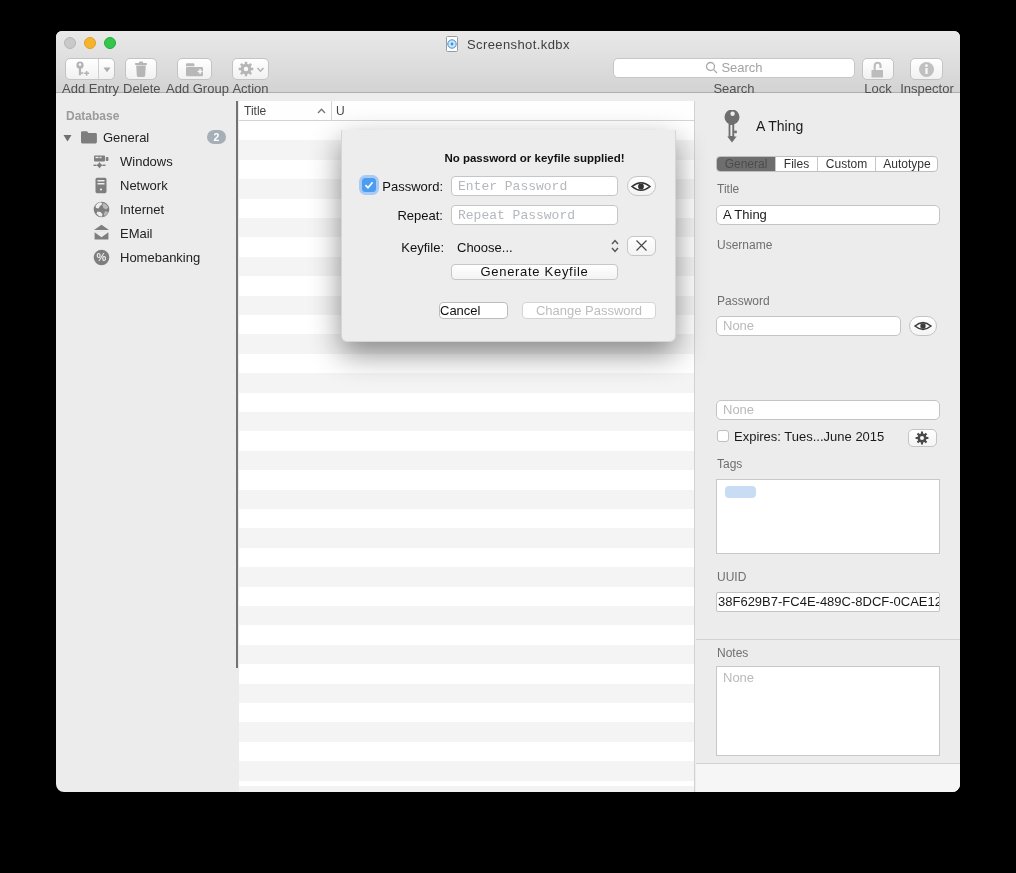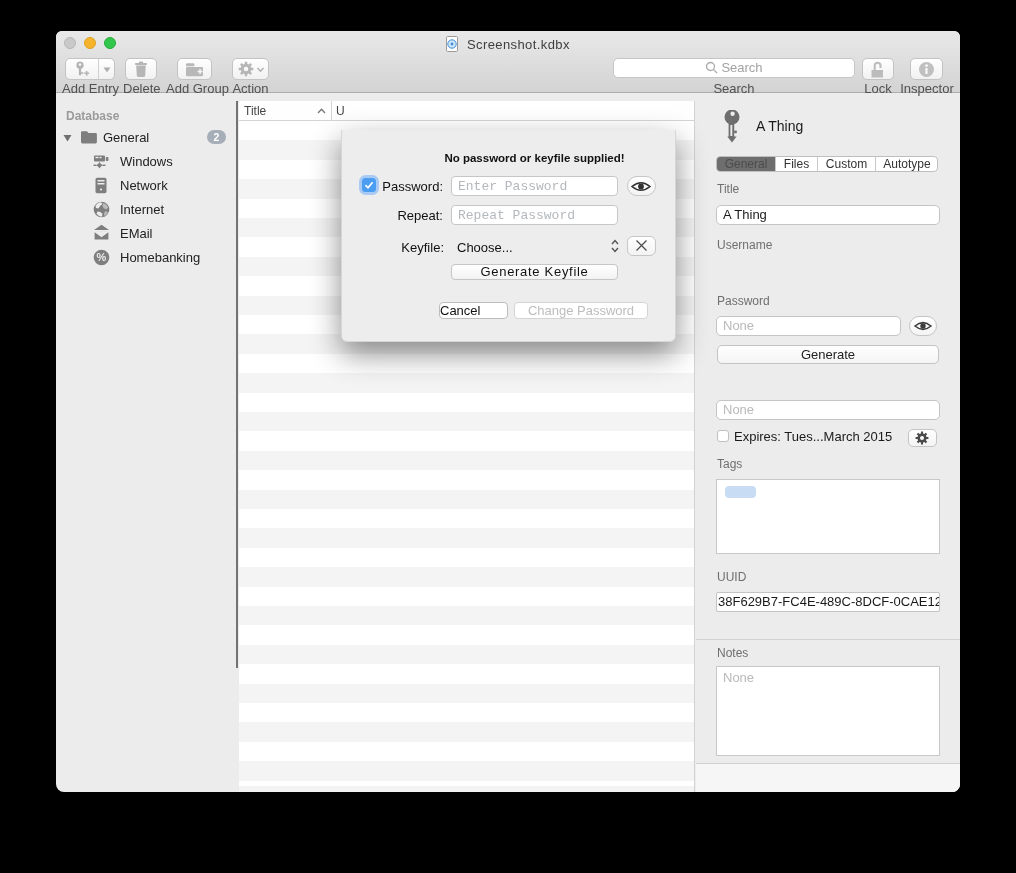--- a/index.html
+++ b/index.html
@@ -226,25 +226,24 @@
     <div class="ilabel" style="top:81px;">Title</div>
     <div class="ifield" style="top:104px;">A Thing</div>
     <div class="ilabel" style="top:137px;">Username</div>
     <div class="ilabel" style="top:193px;">Password</div>
     <div class="ifield" style="top:215px; width:185px;"><span class="ph">None</span></div>
     <div class="ibtn" style="left:213px; top:215px; width:28px; height:20px; border-radius:10px;"></div>
     <svg class="abs" style="left:218px; top:219px;" width="18" height="12" viewBox="0 0 18 12">
       <path d="M1 6 Q9 -0.8 17 6 Q9 12.8 1 6 z" fill="none" stroke="#3d3d3d" stroke-width="1.5"></path>
       <circle cx="9" cy="6" r="2.7" fill="#3d3d3d"></circle>
     </svg>
-    <div class="ibtn" style="left:21px; top:244px; width:222px; height:19px; font-size:13px; color:#222; text-align:center; line-height:18px;">Generate</div>
     <div class="ilabel" style="top:274px;margin-top:28px;">URL</div>
     <div class="ifield" style="top:299px;"><span class="ph">None</span></div>
     <div class="abs" style="left:21px; top:329px; width:12px; height:12px; background:#fff; border:1px solid #c0c0c0; border-radius:3px;"></div>
-    <div class="abs" style="left:38px; top:328px; font-size:13px; color:#1a1a1a;">Expires: Tues...March 2015</div>
+    <div class="abs" style="left:38px; top:328px; font-size:13px; color:#1a1a1a;">Expires: Tues...June 2015</div>
     <div class="ibtn" style="left:212px; top:328px; width:29px; height:18px;"></div>
     <svg class="abs" style="left:219px; top:330px;" width="14" height="14" viewBox="0 0 14 14">
       <path fill="#4a4a4a" fill-rule="evenodd" d="M13.42,5.98 L13.42,8.02 L11.47,8.07 L10.92,9.40 L12.26,10.82 L10.82,12.26 L9.40,10.92 L8.07,11.47 L8.02,13.42 L5.98,13.42 L5.93,11.47 L4.60,10.92 L3.18,12.26 L1.74,10.82 L3.08,9.40 L2.53,8.07 L0.58,8.02 L0.58,5.98 L2.53,5.93 L3.08,4.60 L1.74,3.18 L3.18,1.74 L4.60,3.08 L5.93,2.53 L5.98,0.58 L8.02,0.58 L8.07,2.53 L9.40,3.08 L10.82,1.74 L12.26,3.18 L10.92,4.60 L11.47,5.93 Z M9.00,7.00 A2.0,2.0 0 1 0 5.00,7.00 A2.0,2.0 0 1 0 9.00,7.00 Z"></path>
     </svg>
     <div class="ilabel" style="top:356px;">Tags</div>
     <div class="abs" style="left:20px; top:378px; width:224px; height:75px; background:#fff; border:1px solid #c8c8c8;">
       <div class="abs" style="left:8px; top:6px; width:31px; height:12px; background:#c8ddf3; border-radius:4px;"></div>
     </div>
     <div class="ilabel" style="top:469px;">UUID</div>
     <div class="ifield" style="top:491px; padding-left:1px; overflow:hidden; white-space:nowrap; border-radius:2px;">38F629B7-FC4E-489C-8DCF-0CAE12345</div>
@@ -277,15 +276,15 @@
     <svg class="abs" style="left:269px; top:109px;" width="8" height="14" viewBox="0 0 8 14">
       <path d="M1 5 L4 1.5 L7 5" fill="none" stroke="#555" stroke-width="1.4"></path>
       <path d="M1 9 L4 12.5 L7 9" fill="none" stroke="#555" stroke-width="1.4"></path>
     </svg>
     <div class="sqbtn" style="top:106px;"></div>
     <svg class="abs" style="left:293px; top:109px;" width="13" height="13" viewBox="0 0 13 13">
       <path d="M1.5 1.5 L11.5 11.5 M11.5 1.5 L1.5 11.5" stroke="#4a4a4a" stroke-width="1.2"></path>
     </svg>
     <div class="abs" style="left:109px; top:134px; width:167px; height:16px; background:linear-gradient(#ffffff,#f3f3f3); border:1px solid #c6c6c6; border-radius:4px; font-size:13px; color:#111; text-align:center; line-height:14px; letter-spacing:0.7px;">Generate Keyfile</div>
     <div class="abs" style="left:97px; top:172px; width:69px; height:17px; background:#fff; border:1px solid #bdbdbd; border-radius:4px; font-size:13px; color:#111; text-align:left; line-height:15px;">Cancel</div>
-    <div class="abs" style="left:172px; top:172px; width:134px; height:17px; background:#fff; border:1px solid #d4d4d4; border-radius:4px; font-size:13px; color:#bdbdbd; text-align:center; line-height:15px;">Change Password</div>
+    <div class="abs" style="left:180px; top:172px; width:134px; height:17px; background:#fff; border:1px solid #d4d4d4; border-radius:4px; font-size:13px; color:#bdbdbd; text-align:center; line-height:15px;">Change Password</div>
   </div>
 </div>
 
 </body></html>

